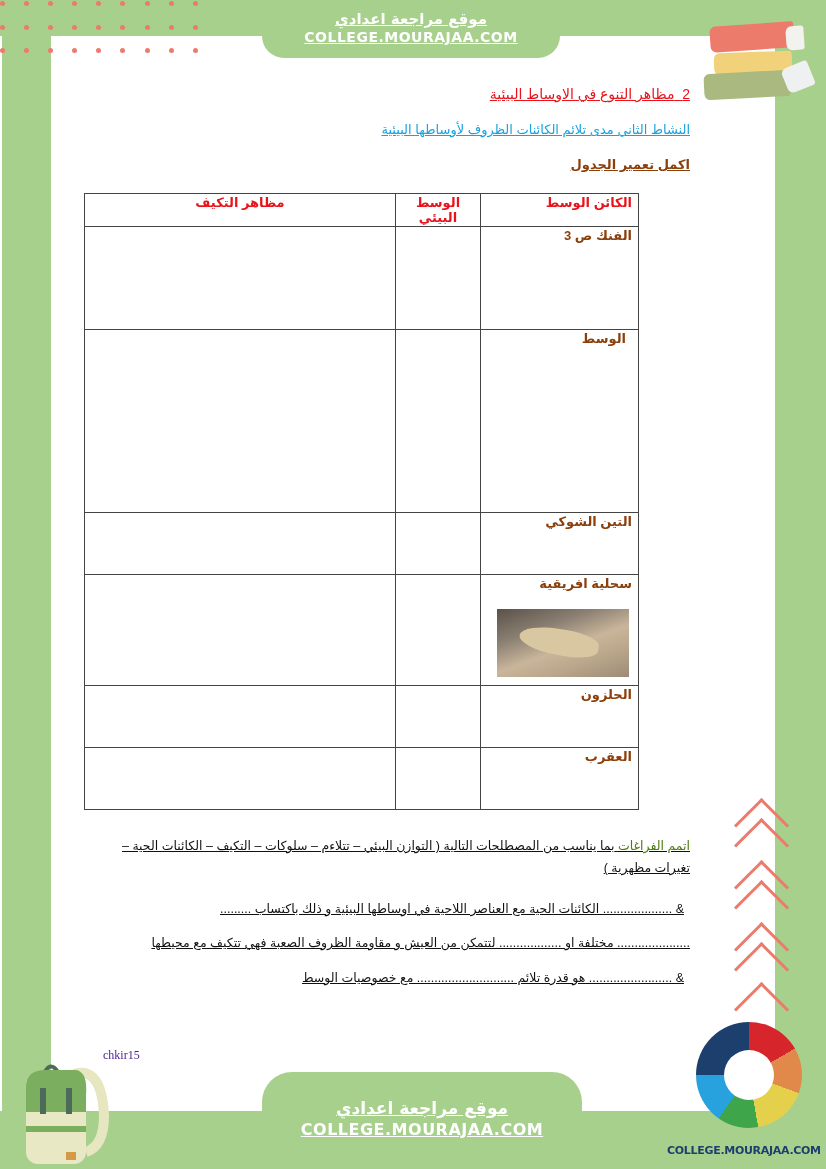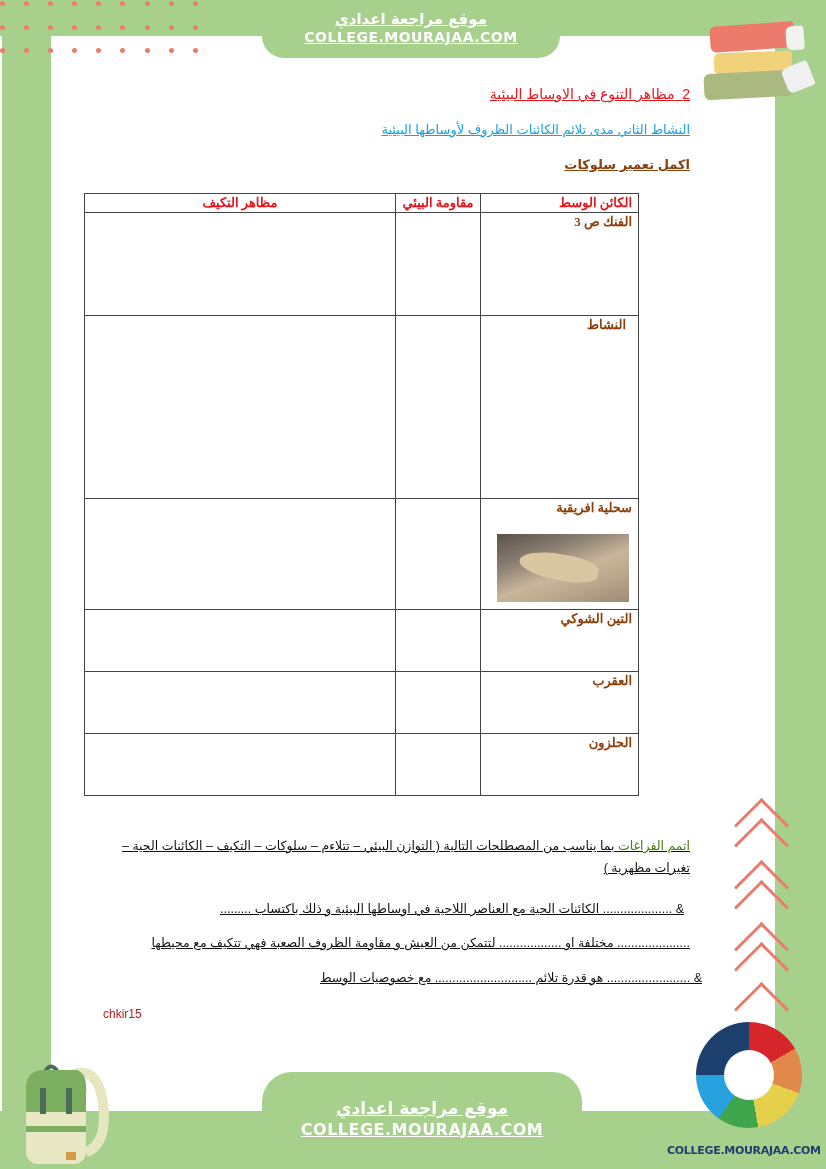--- a/index.html
+++ b/index.html
@@ -32,40 +32,40 @@
   .rtl { direction: rtl; text-align: right; text-decoration: underline; }
   .heading-num { position: absolute; right: 136px; top: 86px; color: #e8141c; font-size: 14px; }
   .activity { position: absolute; right: 136px; top: 122px; color: #1aa2df; font-size: 13px; text-decoration: underline; }
   .instr { position: absolute; right: 136px; top: 157px; color: #8b3f0b; font-size: 13px; font-weight: bold; }
 
   table.main {
     position: absolute; left: 84px; top: 193px; width: 554px;
     border-collapse: collapse; direction: rtl; table-layout: fixed;
   }
   table.main td, table.main th {
-    border: 1.5px solid #444; vertical-align: top; padding: 1px 6px; text-align: right; font-family: Liberation Serif, serif;
+    border: 1.5px solid #444; vertical-align: top; padding: 1px 6px; text-align: right;
   }
   table.main th { color: #e8141c; font-weight: bold; font-size: 13px; height: 16px; }
   table.main th.center { text-align: center; }
   .organism { color: #8b3f0b; font-weight: bold; font-size: 13px; }
   .lizard {
     display: block; margin: 18px 0 0 10px; width: 132px; height: 68px; float: left;
     background: linear-gradient(160deg, #5b5148 0%, #8a7f72 30%, #c9b59a 55%, #b8a58a 75%, #9c8b77 100%);
     position: relative; overflow: hidden;
   }
   .lizard::after {
     content: ""; position: absolute; left: 22px; top: 20px; width: 80px; height: 26px;
     background: #d8c7a0; border-radius: 50% 40% 40% 50%; transform: rotate(10deg);
   }
 
   .fill-title { position: absolute; left: 96px; right: 136px; top: 835px; font-size: 12.5px; line-height: 22px; color: #111; }
   .fill-title .hl { color: #4d7c0f; }
   .fill-line { position: absolute; font-size: 12.5px; color: #111; white-space: nowrap; }
 
-  .author { position: absolute; left: 103px; top: 1007px; font-size: 12px; color: #b91c1c; }
+  .author { position: absolute; left: 103px; top: 1048px; font-size: 12px; color: #4c1d95; font-family: Liberation Serif, serif; }
 
   .books { position: absolute; left: 700px; top: 12px; width: 120px; height: 90px; }
   .book { position: absolute; border-radius: 6px 3px 3px 6px; }
   .chevrons { position: absolute; left: 734px; top: 792px; width: 70px; height: 240px; }
   .chev {
     position: absolute; left: 8px; width: 36px; height: 36px;
     border-left: 3px solid #ec7b6c; border-top: 3px solid #ec7b6c; transform: rotate(45deg);
   }
   .wheel {
     position: absolute; left: 696px; top: 1022px; width: 106px; height: 106px; border-radius: 50%;
@@ -129,77 +129,77 @@
   <div class="book" style="left:14px;top:40px;width:78px;height:22px;background:#f1d27a;transform:rotate(-2deg);"></div>
   <div class="book" style="left:4px;top:60px;width:86px;height:26px;background:#a9b97f;transform:rotate(-3deg);"></div>
   <div class="book" style="left:84px;top:52px;width:28px;height:26px;background:#eef0f2;transform:rotate(-22deg);"></div>
 </div>
 
 <div class="heading-num rtl">
   <span>2</span>&nbsp;
   <span>مظاهر التنوع في الاوساط البيئية</span>
 </div>
 <div class="activity rtl">النشاط الثاني مدى تلائم الكائنات الظروف لأوساطها البيئية</div>
-<div class="instr rtl">اكمل تعمير سلوكات</div>
+<div class="instr rtl">اكمل تعمير الجدول</div>
 
 <table class="main">
   <colgroup>
       <col style="width:158px">
       <col style="width:85px">
       <col style="width:311px">
     </colgroup>
   <tbody>
       <tr>
     <th>الكائن الوسط</th>
-    <th class="center">مقاومة البيئي</th>
+    <th class="center">الوسط البيئي</th>
     <th class="center">مظاهر التكيف</th>
   </tr>
   <tr style="height:103px">
     <td class="organism">الفنك ص 3</td>
     <td></td>
     <td></td>
   </tr>
   <tr style="height:183px">
-    <td class="organism"><span style="padding-right:6px">النشاط</span></td>
+    <td class="organism"><span style="padding-right:6px">الوسط</span></td>
+    <td></td>
+    <td></td>
+  </tr>
+  <tr style="height:62px">
+    <td class="organism">التين الشوكي</td>
     <td></td>
     <td></td>
   </tr>
   <tr style="height:111px">
     <td class="organism">
       <span>سحلية افريقية</span>
       <span class="lizard"></span>
     </td>
     <td></td>
     <td></td>
   </tr>
   <tr style="height:62px">
-    <td class="organism">التين الشوكي</td>
+    <td class="organism">الحلزون</td>
     <td></td>
     <td></td>
   </tr>
   <tr style="height:62px">
     <td class="organism">العقرب</td>
-    <td></td>
-    <td></td>
-  </tr>
-  <tr style="height:62px">
-    <td class="organism">الحلزون</td>
     <td></td>
     <td></td>
   </tr>
 </tbody>
   </table>
 
 <div class="fill-title rtl">
   <span class="hl">اتمم الفراغات</span>
   <span>بما يناسب من المصطلحات التالية ( التوازن البيئي – تتلاءم – سلوكات – التكيف – الكائنات الحية – تغيرات مظهرية )</span>
 </div>
 <div class="fill-line rtl" style="right:142px;top:901px;">&amp; .................... الكائنات الحية مع العناصر اللاحية في اوساطها البيئية و ذلك باكتساب .........</div>
 <div class="fill-line rtl" style="right:136px;top:935px;">..................... مختلفة او .................. لتتمكن من العيش و مقاومة الظروف الصعبة فهي تتكيف مع محيطها</div>
-<div class="fill-line rtl" style="right:124px;top:970px;">&amp; ........................ هو قدرة تلائم ............................ مع خصوصيات الوسط</div>
+<div class="fill-line rtl" style="right:142px;top:970px;">&amp; ........................ هو قدرة تلائم ............................ مع خصوصيات الوسط</div>
 
 <div class="chevrons">
   <span class="chev" style="top:14px"></span>
     <span class="chev" style="top:34px"></span>
   <span class="chev" style="top:76px"></span>
     <span class="chev" style="top:96px"></span>
   <span class="chev" style="top:138px"></span>
     <span class="chev" style="top:158px"></span>
   <span class="chev" style="top:198px"></span>
 </div>

